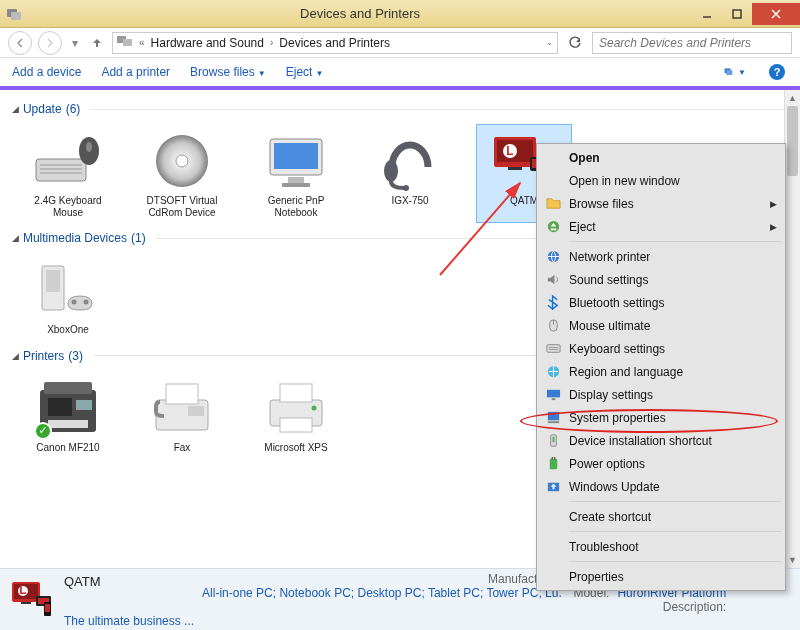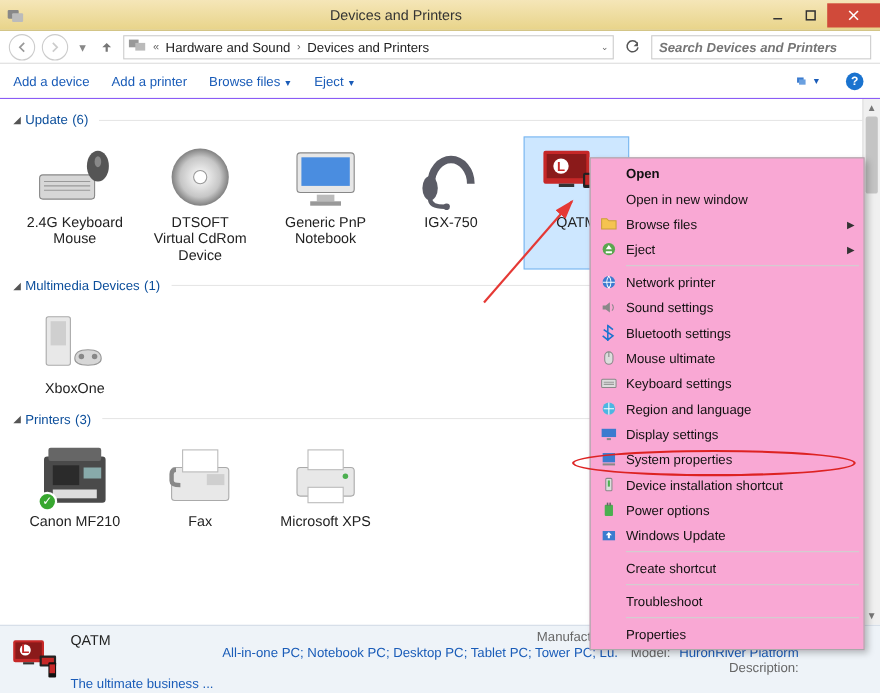--- a/index.html
+++ b/index.html
@@ -15,56 +15,56 @@
 
 .navbar { height: 30px; border-bottom: 1px solid #ddd; display: flex; align-items: center; padding: 0 8px; gap: 6px; background: #fff; }
 .navbtn { width: 24px; height: 24px; border: 1px solid #ccc; border-radius: 3px; display: flex; align-items: center; justify-content: center; color: #888; }
 .navbtn.round { border-radius: 50%; }
 .addrbox { flex: 1; display: flex; align-items: center; border: 1px solid #ccc; height: 22px; padding: 0 4px; gap: 4px; }
 .addrbox .chev { color: #666; font-size: 10px; padding: 0 2px; }
 .addrbox .crumb { color: #222; white-space: nowrap; }
 .addrbox .dd { color: #666; font-size: 8px; margin-left: auto; }
 .refresh { width: 22px; height: 22px; display: flex; align-items: center; justify-content: center; color: #555; }
 .searchbox { width: 200px; border: 1px solid #ccc; height: 22px; display: flex; align-items: center; padding: 0 6px; color: #888; }
-.searchbox input { border: none; outline: none; width: 100%; color: #000000; font-style: italic; font-weight: bold; }
-
-.toolbar { height: 32px; border-bottom: 1px solid #8b5cf6; display: flex; align-items: center; padding: 0 12px; gap: 20px; }
+.searchbox input { border: none; outline: none; width: 100%; color: #000000; font-style: italic; }
+
+.toolbar { height: 32px; border-bottom: 4px solid #8b5cf6; display: flex; align-items: center; padding: 0 12px; gap: 20px; }
 .toolbar .tb { color: #1a5cb8; cursor: default; }
 .toolbar .tb .tri { font-size: 8px; margin-left: 3px; }
 .toolbar .spacer { flex: 1; }
 .toolbar .righticon { width: 22px; height: 22px; display: flex; align-items: center; justify-content: center; color: #1a5cb8; }
 .helpicon { width:16px; height:16px; border-radius:50%; background:#1a73cf; color:#fff; display:flex; align-items:center; justify-content:center; font-size:11px; font-weight:bold;}
 
 .content { position: relative; height: calc(100% - 28px - 30px - 32px - 62px); overflow: hidden; padding: 6px 10px; }
 .scrollbar { position: absolute; right: 0; top: 0; bottom: 0; width: 16px; background: #f0f0f0; border-left: 1px solid #ddd; }
 .scrollbar .thumb { position: absolute; left: 2px; right: 2px; top: 16px; height: 70px; background: #c4c4c4; border-radius: 2px; }
 .scrollbar .arr { position:absolute; left:0; right:0; height:16px; text-align:center; color:#777; font-size:9px; line-height:16px;}
 .scrollbar .arr.up{top:0;} .scrollbar .arr.dn{bottom:0;}
 
 .group-header { color: #0b4e9b; padding: 6px 2px 4px 2px; display: flex; align-items: center; gap: 4px; }
 .group-header .tri { font-size: 9px; color: #555; }
 .group-header .line { flex: 1; height: 1px; background: #e6e6e6; margin-left: 6px; }
 
 .grid { display: flex; flex-wrap: wrap; gap: 0 18px; padding: 4px 0 2px 10px; }
 .device { width: 96px; display: flex; flex-direction: column; align-items: center; text-align: center; padding: 4px 2px; border: 1px solid transparent; }
 .device.selected { background: #cde7ff; border: 1px solid #7bb7f0; }
 .device .thumb { width: 72px; height: 64px; display: flex; align-items: center; justify-content: center; }
-.device .label { color: #222; font-size: 13px; line-height: 1.15; margin-top: 2px; }
+.device .label { color: #222; font-size: 10px; line-height: 1.15; margin-top: 2px; }
 .device .thumb svg { width: 68px; height: 60px; }
 .printers .device .thumb { position:relative; }
 .badge-ok { position:absolute; left:2px; bottom:0px; width:18px; height:18px; background:#37a72f; border-radius:50%; border:2px solid #fff; display:flex; align-items:center; justify-content:center; color:#fff; font-size:11px; }
 
 .detailsbar { position: absolute; left: 0; right: 0; bottom: 0; height: 62px; background: #eef3f8; border-top: 1px solid #d4dde7; display: flex; align-items: center; padding: 4px 10px; gap: 10px; }
 .detailsbar .dicon { width: 44px; height: 44px; }
 .detailsbar .dtxt { display: grid; grid-template-columns: auto auto auto auto; column-gap: 8px; row-gap: 0; align-items: center; font-size: 11px; color: #555; }
 .detailsbar .dtxt .k { color: #666; text-align: right; }
 .detailsbar .dtxt .v { color: #1a5cb8; }
 .detailsbar .dtxt .name { color: #222; font-size: 13px; grid-row: span 3; align-self: start; padding-right: 8px; padding-top:2px;}
 
-.contextmenu { position: absolute; top: 143px; left: 536px; width: 250px; background: #f9a8d4; border: 1px solid #a9a9a9; box-shadow: 3px 3px 6px rgba(0,0,0,.25); padding: 2px; z-index: 50; }
+.contextmenu { position: absolute; top: 143px; left: 536px; width: 250px; background: #e5e5e5; border: 1px solid #a9a9a9; box-shadow: 3px 3px 6px rgba(0,0,0,.25); padding: 2px; z-index: 50; }
 .contextmenu .mi { display: flex; align-items: center; height: 23px; padding: 0 18px 0 4px; position: relative; }
 .contextmenu .mi .ic { width: 20px; height: 16px; margin-right: 6px; display:flex; align-items:center; justify-content:center; }
 .contextmenu .mi .subarr { position: absolute; right: 6px; font-size: 9px; color: #333; }
 .contextmenu .sep { height: 1px; background: #d0d0d0; margin: 3px 2px 3px 30px; }
 .contextmenu .mi .lbl { color: #111; }
 .contextmenu .bold .lbl { font-weight: 600; }
 
 .arrow-annot { position: absolute; z-index: 40; pointer-events: none; }
 
 .ellipse-annot { position: absolute; z-index: 60; border: 2px solid #d22; border-radius: 50%; pointer-events: none; }

